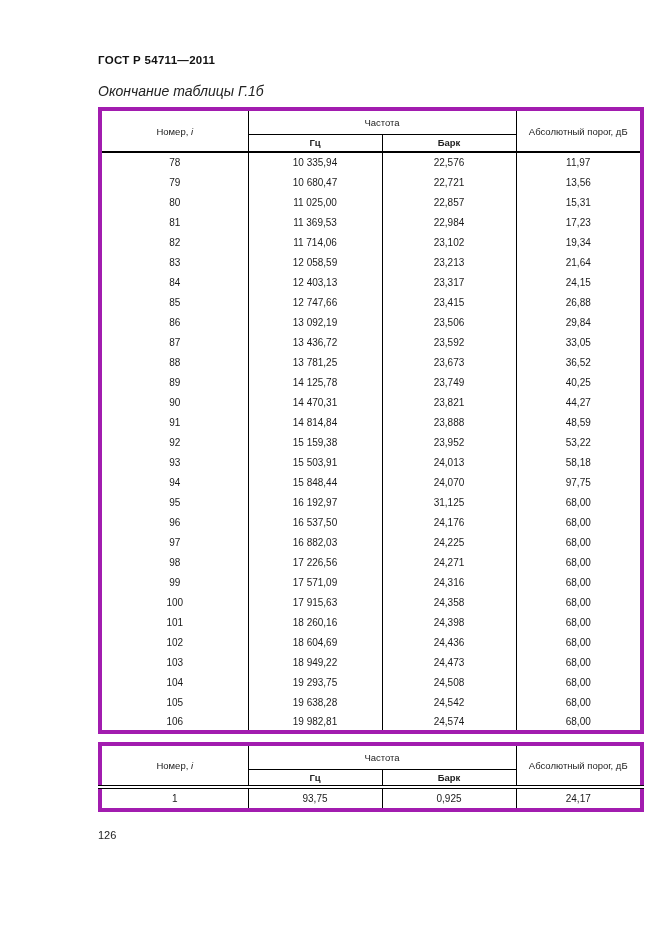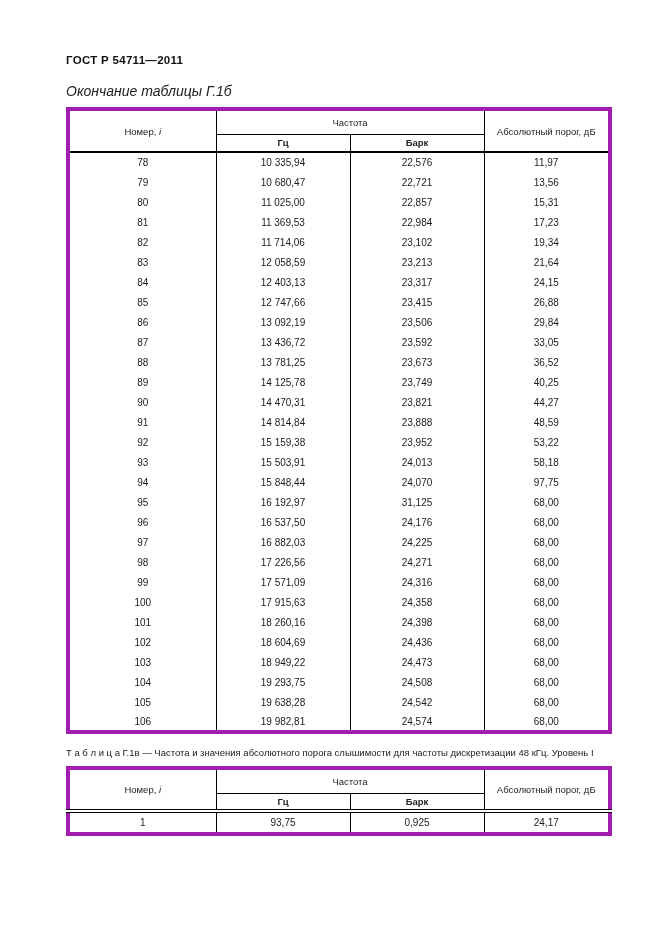--- a/index.html
+++ b/index.html
@@ -4,21 +4,21 @@
 <style>
   * { box-sizing: border-box; }
   html, body { margin: 0; padding: 0; background: #ffffff; }
   .page {
     width: 661px;
     height: 935px;
     background: #ffffff;
     font-family: "Liberation Sans", sans-serif;
     color: #1a1a1a;
     position: relative;
-    padding: 54px 20px 0 66px;
+    padding: 54px 20px 0 98px;
     overflow: hidden;
   }
   .doc-title {
     font-size: 11.5px;
     font-weight: bold;
     letter-spacing: 0.3px;
     color: #111;
   }
   .cont-caption {
     font-size: 14px;
@@ -271,21 +271,20 @@
         </tr>
         <tr>
           <td>106</td>
           <td>19 982,81</td>
           <td>24,574</td>
           <td>68,00</td>
         </tr>
       </tbody>
   </table>
 
-  <div class="table2-caption">Т а б л и ц а  Г.1в — Частота и значения абсолютного порога слышимости для частоты дискретизации 48 кГц. Уровень I</div>
 
   <table class="gost t2">
     <colgroup>
       <col class="c-num">
         <col class="c-hz">
         <col class="c-bark">
         <col class="c-thr">
     </colgroup>
     <thead>
       <tr class="h-top">
@@ -301,14 +300,15 @@
     <tbody>
         <tr>
           <td>1</td>
           <td>93,75</td>
           <td>0,925</td>
           <td>24,17</td>
         </tr>
       </tbody>
   </table>
 
+  <div class="page-number">126</div>
 
 </div>
 
 </body></html>

